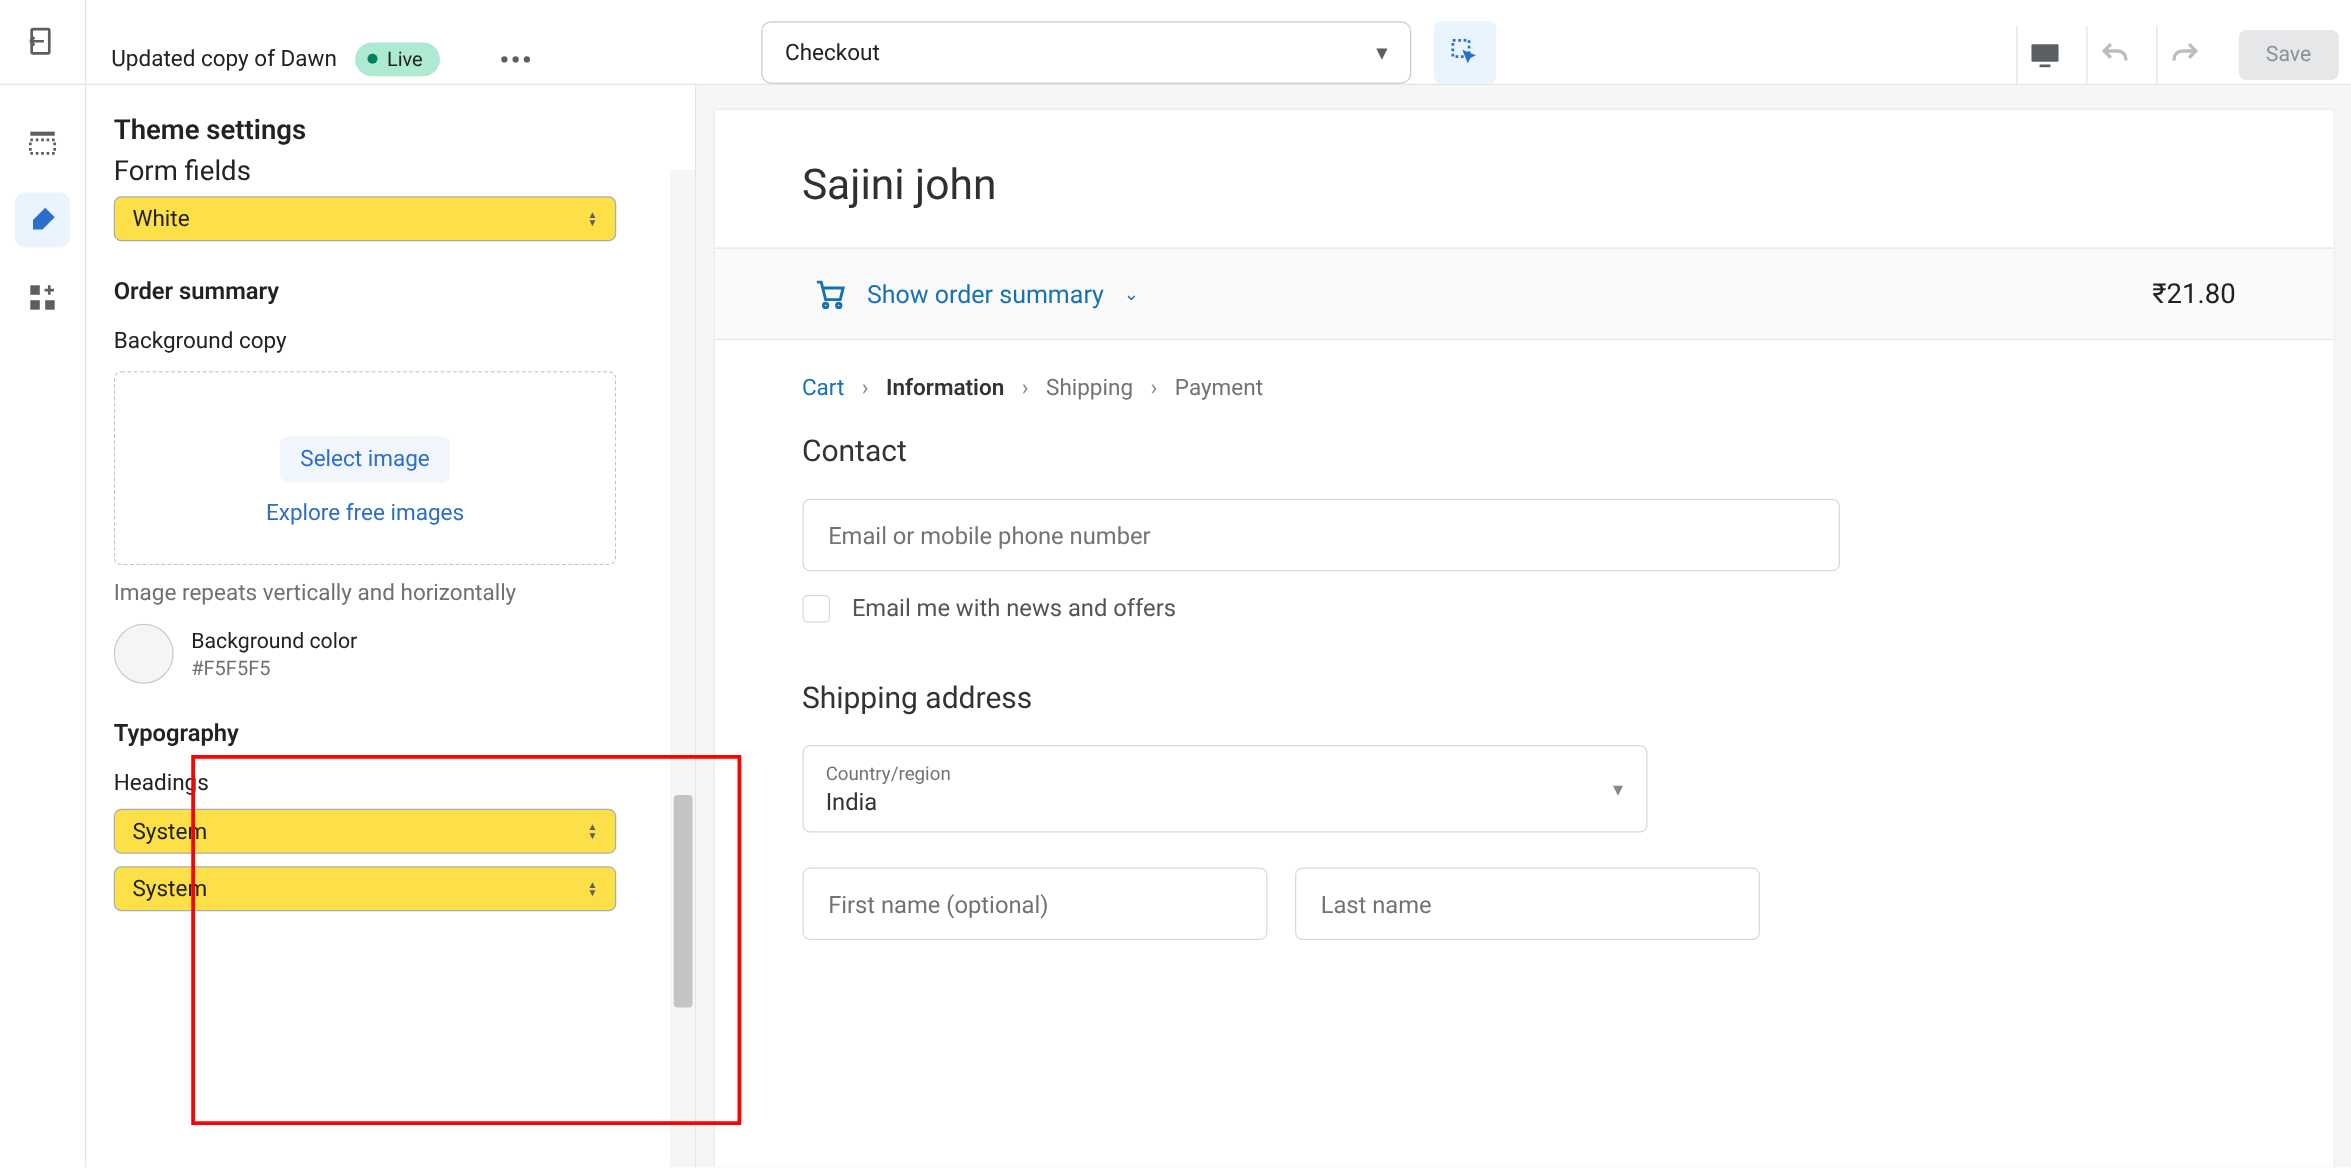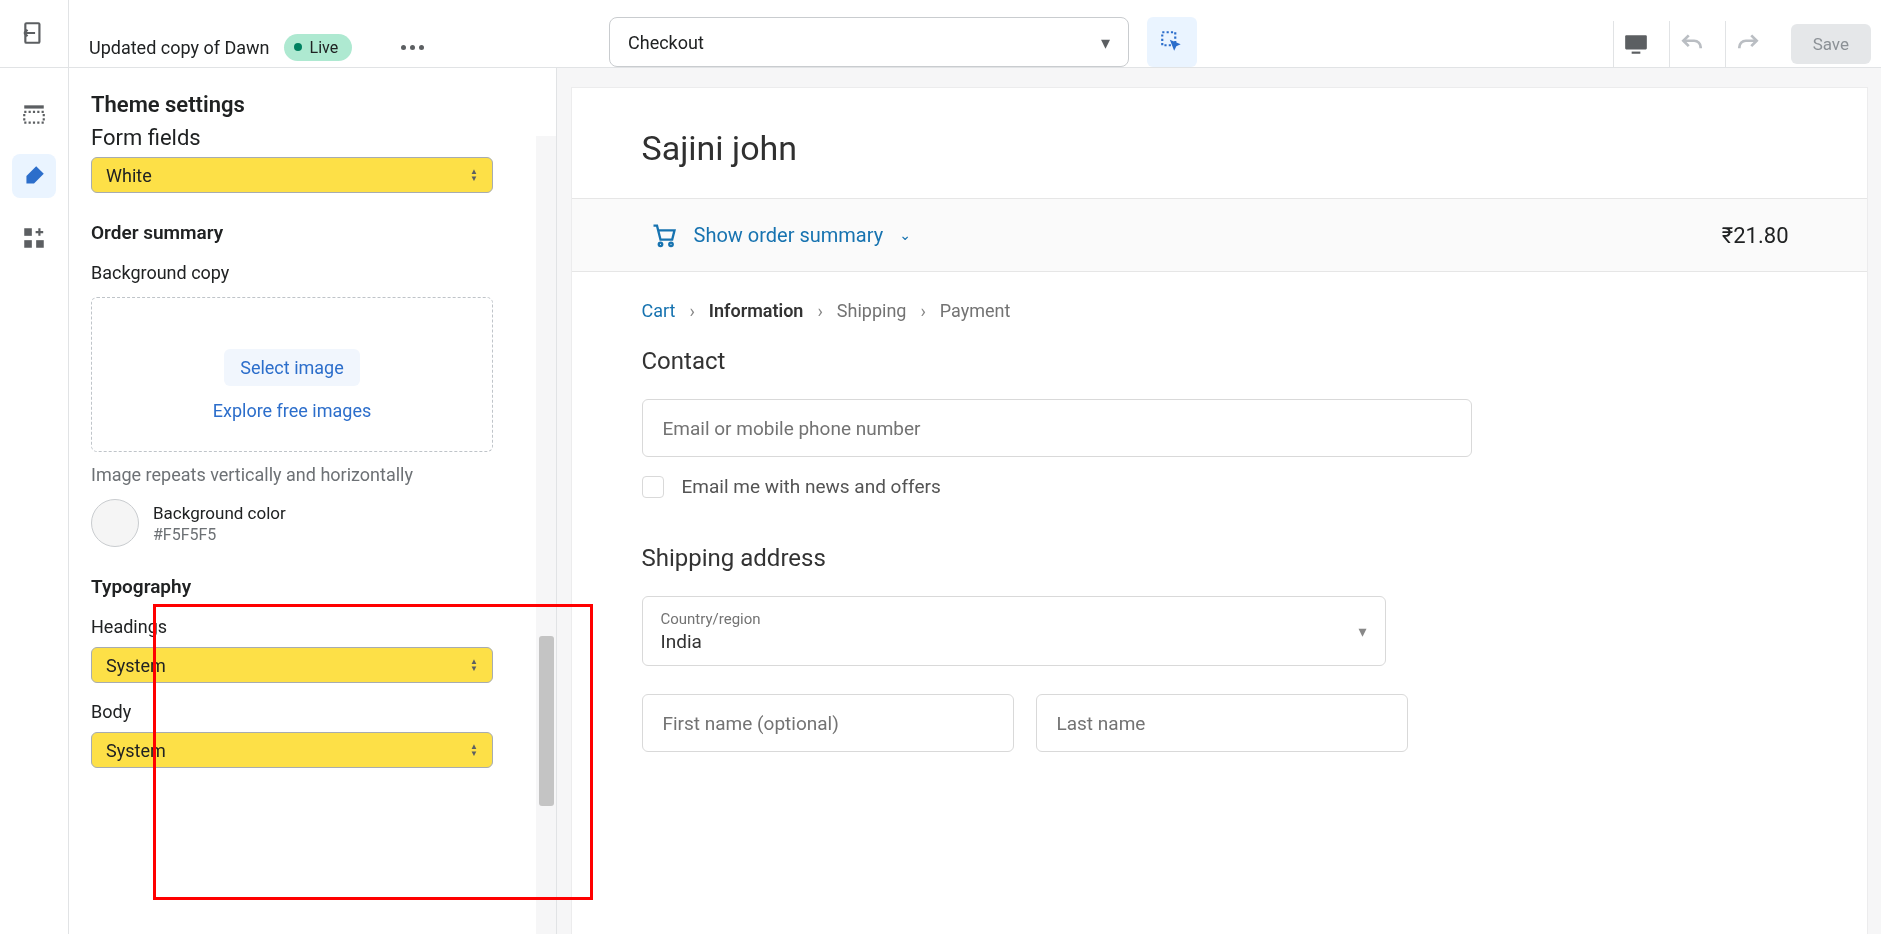--- a/index.html
+++ b/index.html
@@ -56,21 +56,21 @@
 .crumbs { display:flex; align-items:center; gap:14px; padding:28px 70px 0; font-size:18px; }
 .crumb-link { color:#1773b0; }
 .crumb-sep { color:#8a8a8a; }
 .crumb-current { color:#333333; font-weight:600; }
 .crumb-mute { color:#737373; }
 .sec-head { font-size:24px; color:#333; padding:26px 70px 14px; }
 .form-area { padding:0 70px; }
 .text-input { width:100%; max-width:830px; height:58px; border:1px solid #d9d9d9; border-radius:6px; padding:0 20px; font-size:19px; color:#737373; display:flex; align-items:center; margin-top:10px; }
 .check-row { display:flex; align-items:center; gap:18px; margin-top:18px; font-size:19px; color:#545454; }
 .check { width:22px; height:22px; border:1px solid #d9d9d9; border-radius:4px; }
-.country-field { width:744px; height:70px; border:1px solid #d9d9d9; border-radius:6px; padding:8px 18px; display:flex; justify-content:space-between; align-items:center; margin-top:10px; }
+.country-field { width:676px; height:70px; border:1px solid #d9d9d9; border-radius:6px; padding:8px 18px; display:flex; justify-content:space-between; align-items:center; margin-top:10px; }
 .country-inner { display:flex; flex-direction:column; }
 .country-label { font-size:15px; color:#737373; }
 .country-val { font-size:19px; color:#333333; margin-top:2px; }
 .name-row { display:flex; gap:22px; margin-top:18px; }
 .name-row .text-input { width:372px; }
 </style>
 </head>
 <body>
 
 <div class="topbar">
@@ -180,21 +180,20 @@
 
       <div class="section-h">Typography</div>
       <div class="field-label">Headings</div>
       <div class="select-field">
         <span>System</span>
         <div class="updown">
             <span>▲</span>
             <span>▼</span>
           </div>
       </div>
-      <div class="field-label">Body</div>
       <div class="select-field">
         <span>System</span>
         <div class="updown">
             <span>▲</span>
             <span>▼</span>
           </div>
       </div>
     </div>
     <div class="scrollbar-stub">
       <div class="scrollbar-thumb"></div>

